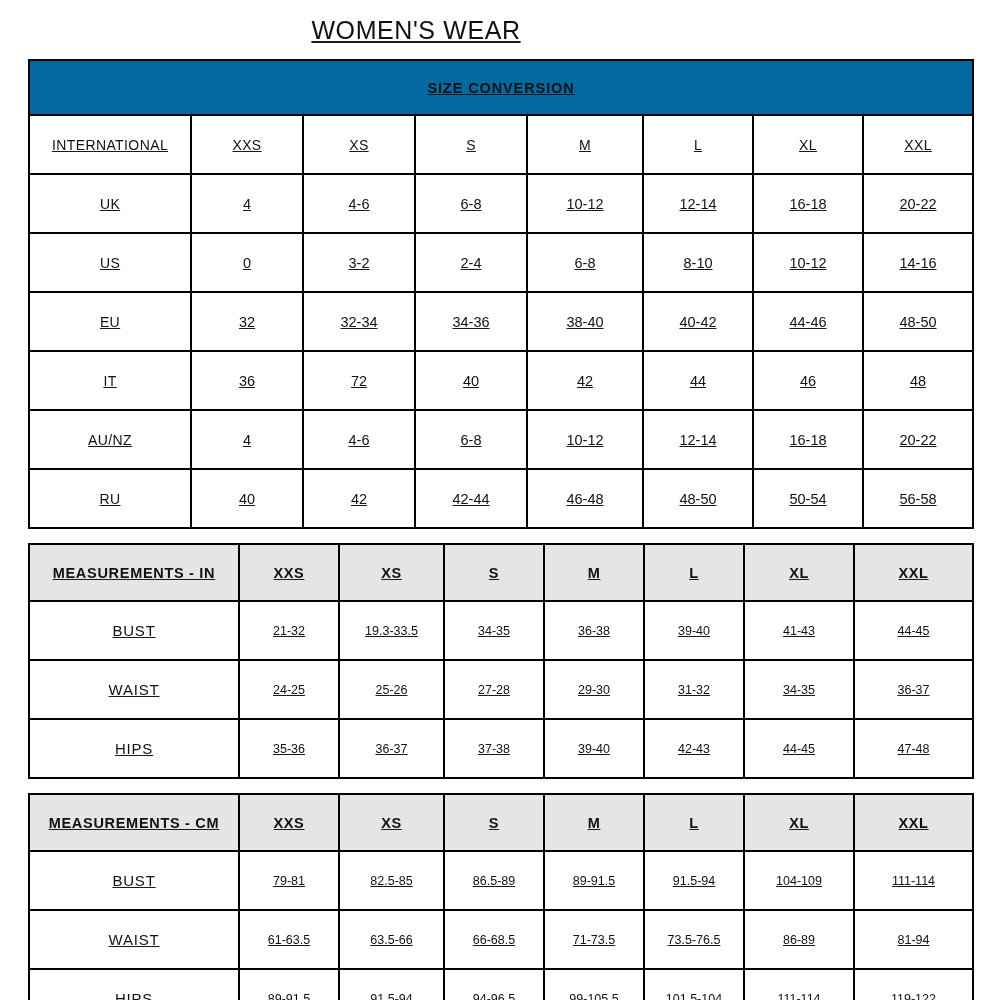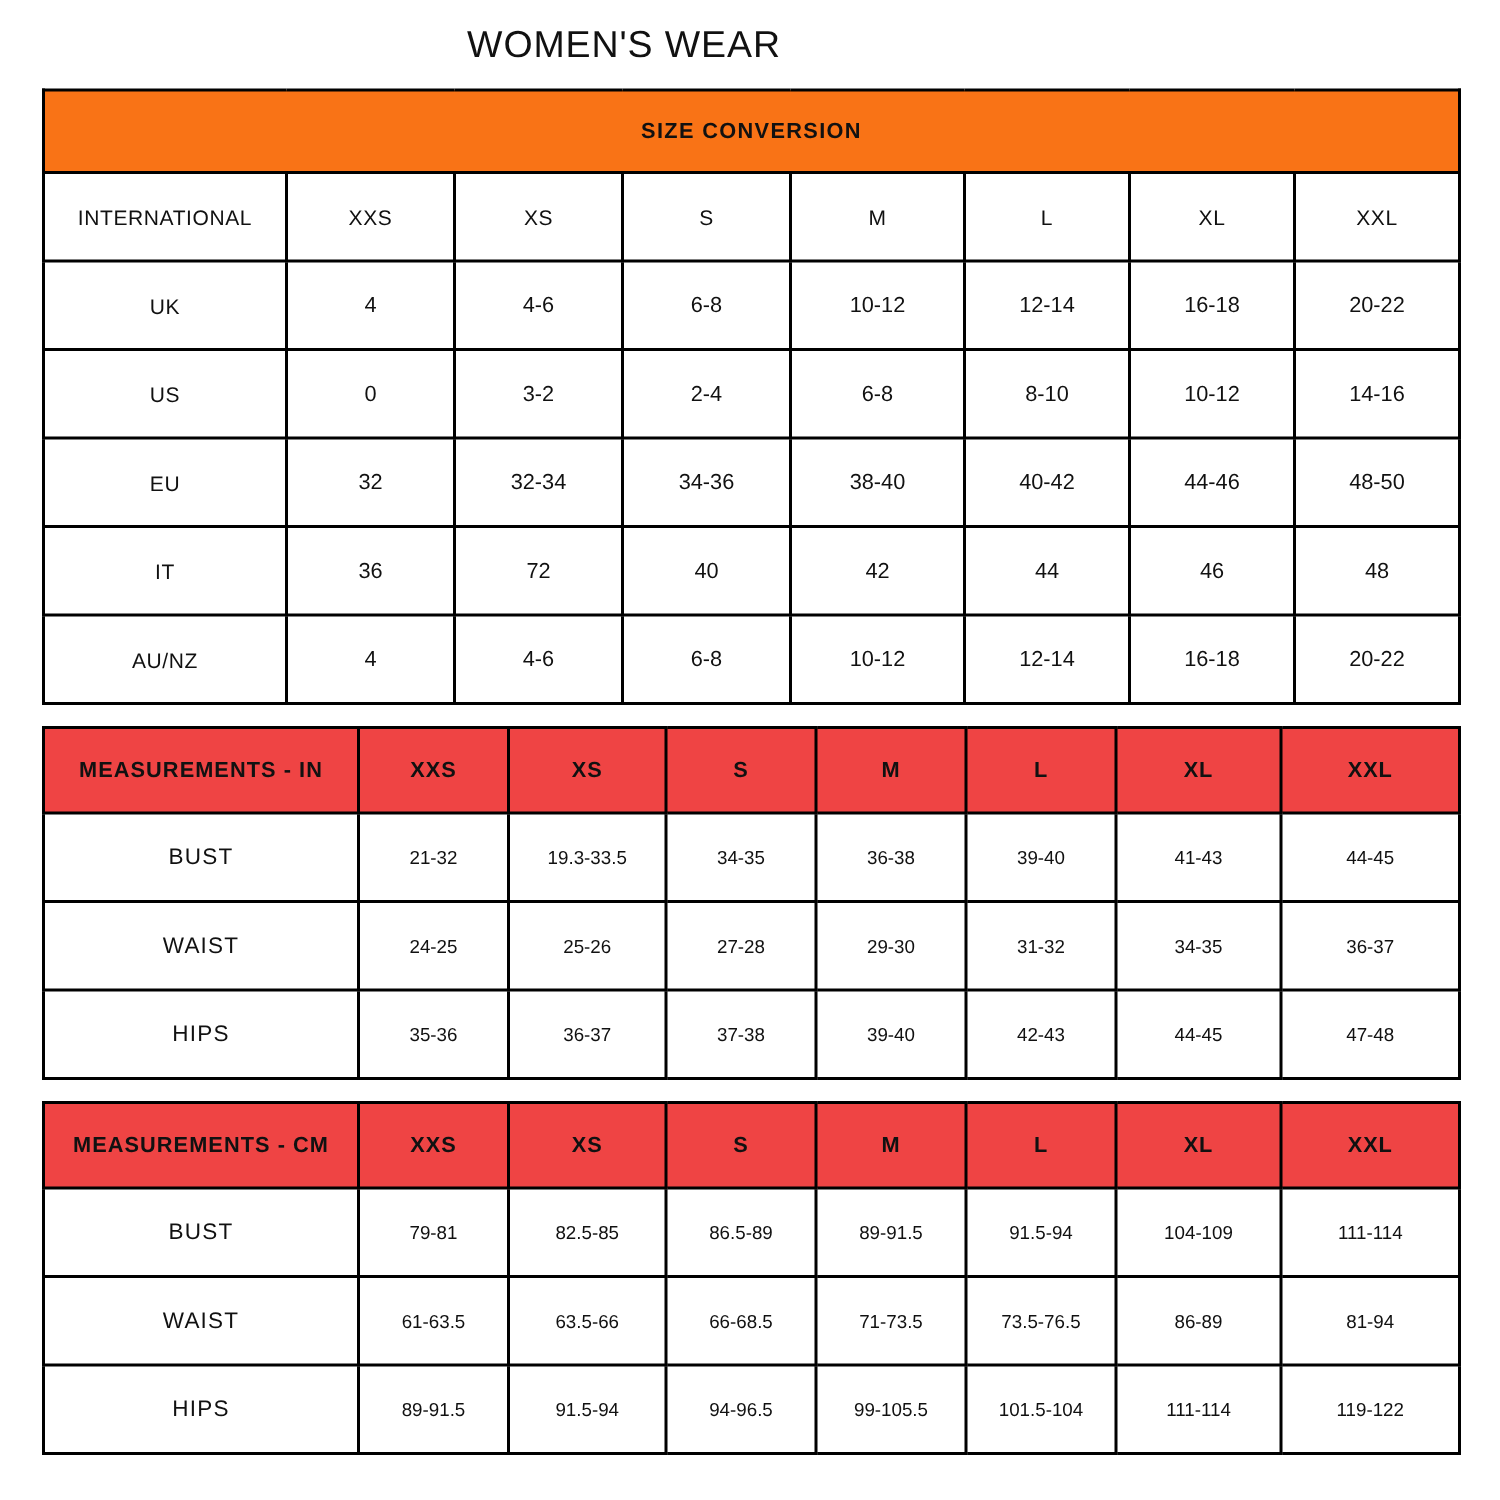--- a/index.html
+++ b/index.html
@@ -14,20 +14,21 @@
     color: #1a1a1a;
     -webkit-font-smoothing: antialiased;
   }
   .page {
     width: 832px;
     height: 1000px;
     box-sizing: border-box;
     padding: 16px 28px 0 28px;
     display: flex;
     flex-direction: column;
+    text-decoration: underline;
   }
   .page-title {
     text-align: center;
     font-size: 25px;
     font-weight: 400;
     letter-spacing: 0.6px;
     color: #111111;
     margin: 0 0 14px 0;
   }
 
@@ -48,21 +49,21 @@
   td, th {
     border: 2px solid #000000;
     text-align: center;
     vertical-align: middle;
     font-size: 14px;
     font-weight: 400;
     padding: 0;
     color: #111111;
   }
   .banner-cell {
-    background: #f97316;
+    background: #0369a1;
     font-weight: bold;
     font-size: 14.5px;
     letter-spacing: 0.9px;
     height: 53px;
   }
   .conv-head-row td {
     height: 57px;
     font-size: 14px;
     letter-spacing: 0.4px;
     text-align: center;
@@ -71,21 +72,21 @@
     height: 57px;
     font-size: 14.5px;
   }
   .conv-row td.rowlabel,
   .conv-head-row td.rowlabel {
     font-size: 14px;
     letter-spacing: 0.4px;
   }
 
   .meas-head td {
-    background: #ef4444;
+    background: #e5e5e5;
     font-weight: bold;
     height: 55px;
     font-size: 14.5px;
     letter-spacing: 0.6px;
   }
   .meas-head td.meas-title {
     letter-spacing: 0.7px;
   }
   .meas-row td {
     height: 57px;
@@ -180,20 +181,30 @@
         <td class="rowlabel">AU/NZ</td>
         <td>4</td>
         <td>4-6</td>
         <td>6-8</td>
         <td>10-12</td>
         <td>12-14</td>
         <td>16-18</td>
         <td>20-22</td>
       </tr>
 
+      <tr class="conv-row">
+        <td class="rowlabel">RU</td>
+        <td>40</td>
+        <td>42</td>
+        <td>42-44</td>
+        <td>46-48</td>
+        <td>48-50</td>
+        <td>50-54</td>
+        <td>56-58</td>
+      </tr>
     </tbody>
   </table>
 
   <table class="measurements">
     <colgroup>
       <col style="width:210px">
       <col style="width:100px">
       <col style="width:105px">
       <col style="width:100px">
       <col style="width:100px">

